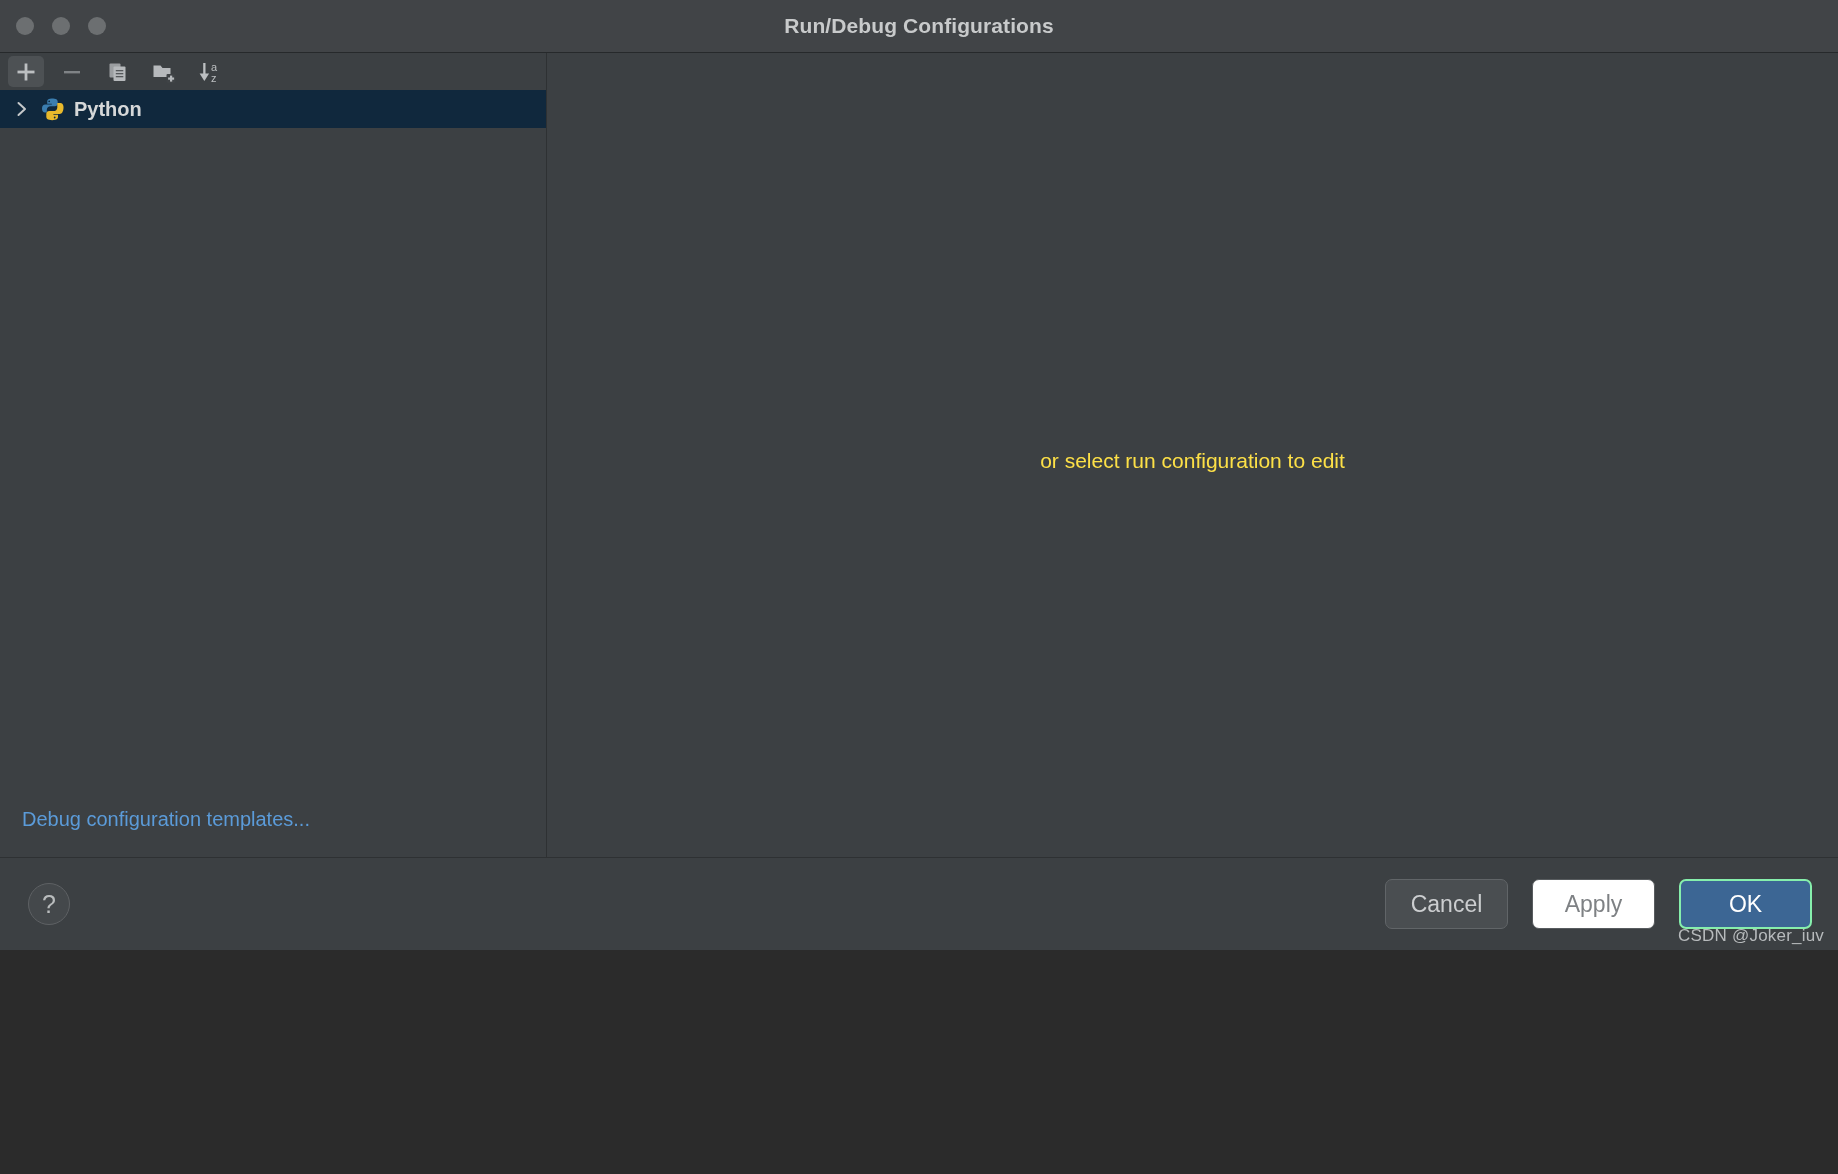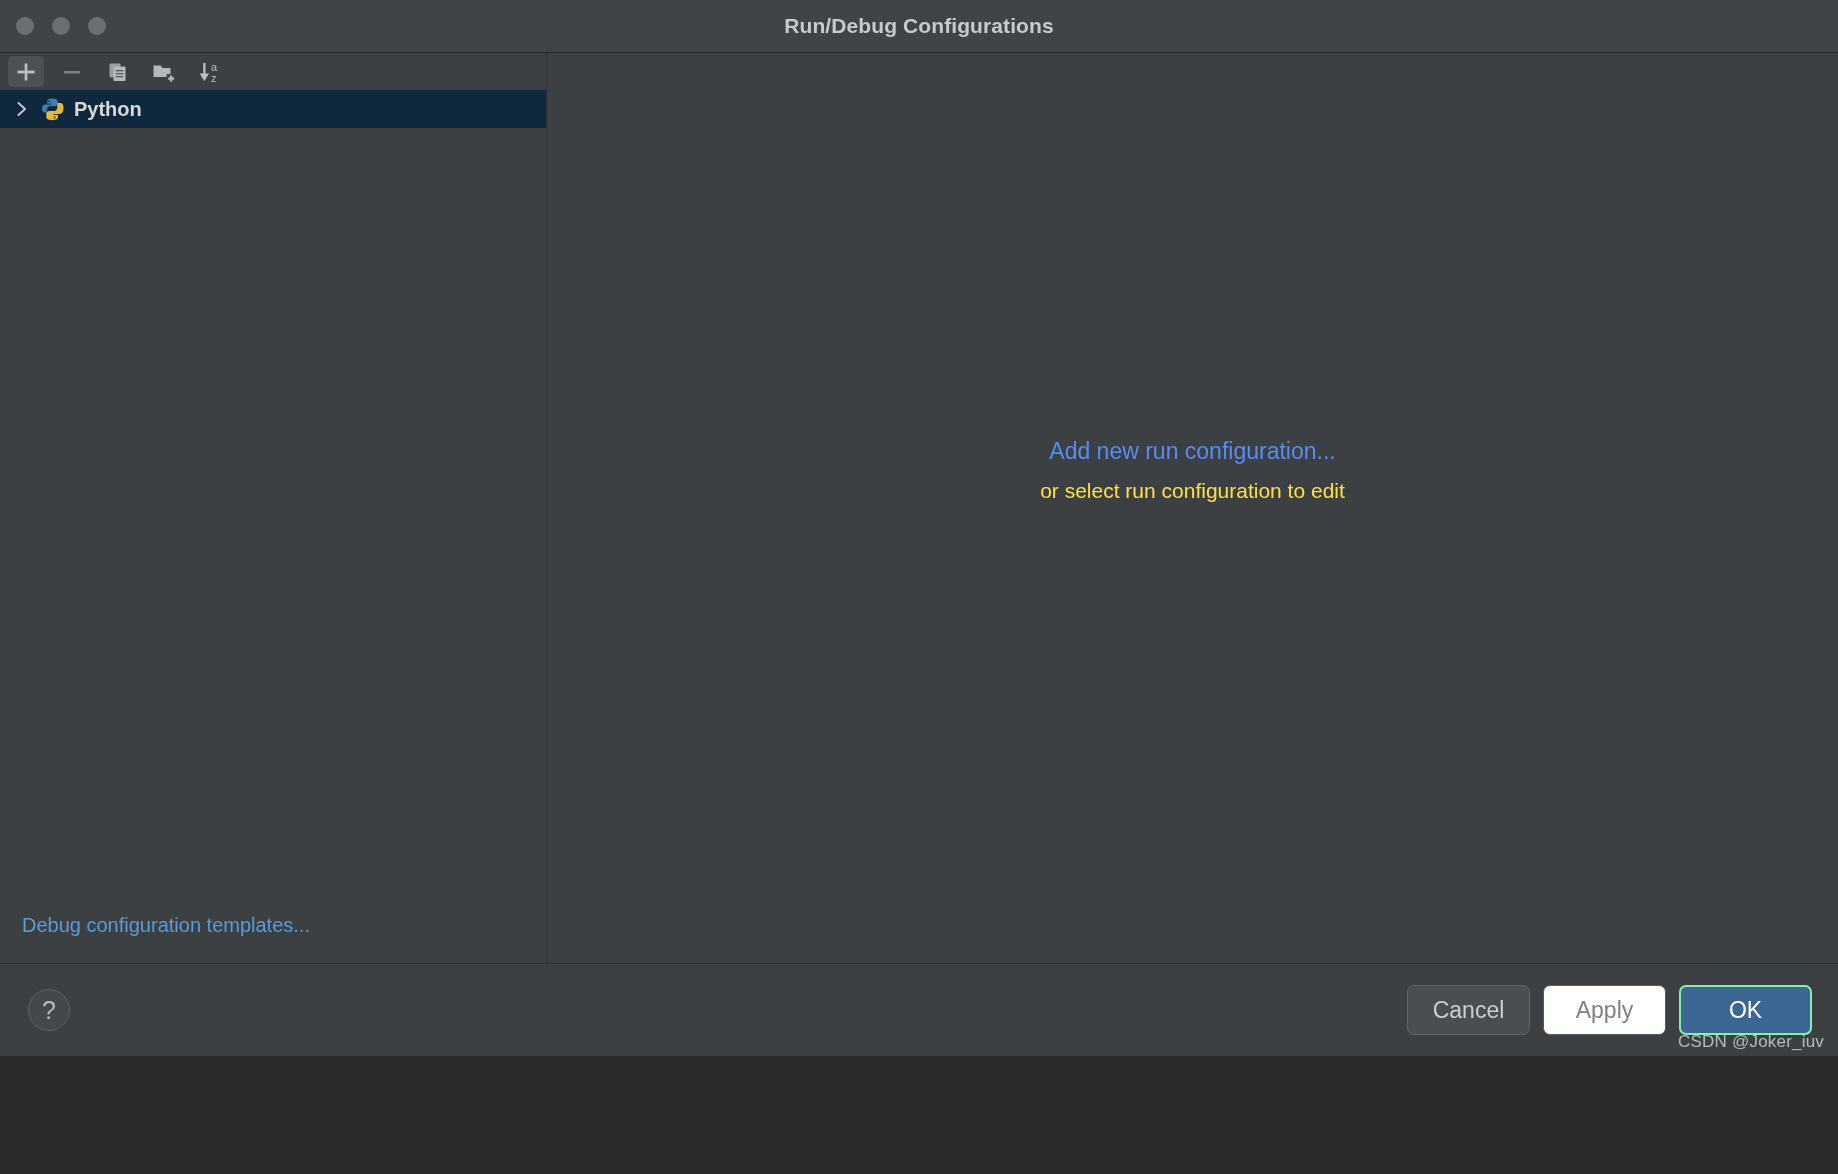--- a/index.html
+++ b/index.html
@@ -8,21 +8,21 @@
     width: 1838px;
     height: 1174px;
     background: #2b2b2b;
     font-family: "Liberation Sans", sans-serif;
     overflow: hidden;
   }
 
   #window {
     position: relative;
     width: 1838px;
-    height: 1056px;
+    height: 950px;
     background: #3c4043;
     display: flex;
     flex-direction: column;
   }
 
   
   #titlebar {
     position: relative;
     height: 53px;
     flex: 0 0 53px;
@@ -188,21 +188,21 @@
     display: flex;
     align-items: center;
     justify-content: center;
     cursor: pointer;
     margin-left: 2px;
   }
   #dialog-buttons {
     margin-left: auto;
     display: flex;
     align-items: center;
-    gap: 13px;
+    gap: 24px;
   }
   .dlg-btn {
     min-width: 123px;
     height: 50px;
     border-radius: 7px;
     font-size: 23px;
     font-family: "Liberation Sans", sans-serif;
     display: flex;
     align-items: center;
     justify-content: center;
@@ -326,23 +326,20 @@
         </div>
       </div>
 
       <div id="sidebar-footer">
         <span id="edit-templates-link">Debug configuration templates...</span>
       </div>
     </div>
 
     <div id="main-panel">
       <div id="empty-state">
-        <div>
-          <span id="add-new-run-config">Add new run configuration...</span>
-        </div>
         <div id="empty-hint">or select run configuration to edit</div>
       </div>
     </div>
 
   </div>
 
   <div id="bottom-bar">
     <div id="help-button">?</div>
 
     <div id="dialog-buttons">

